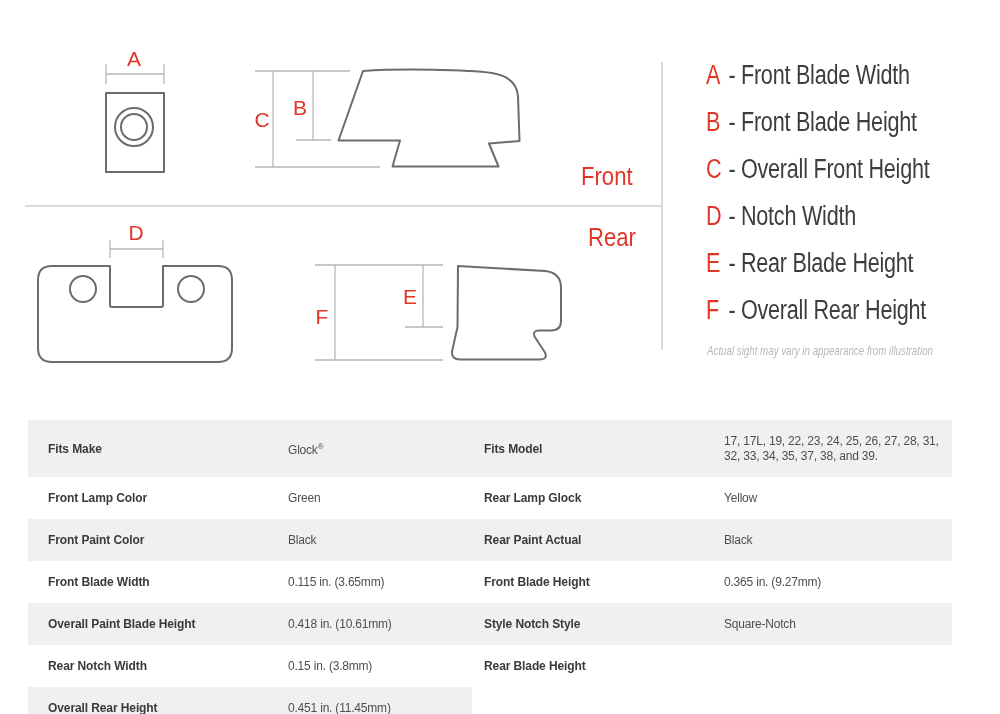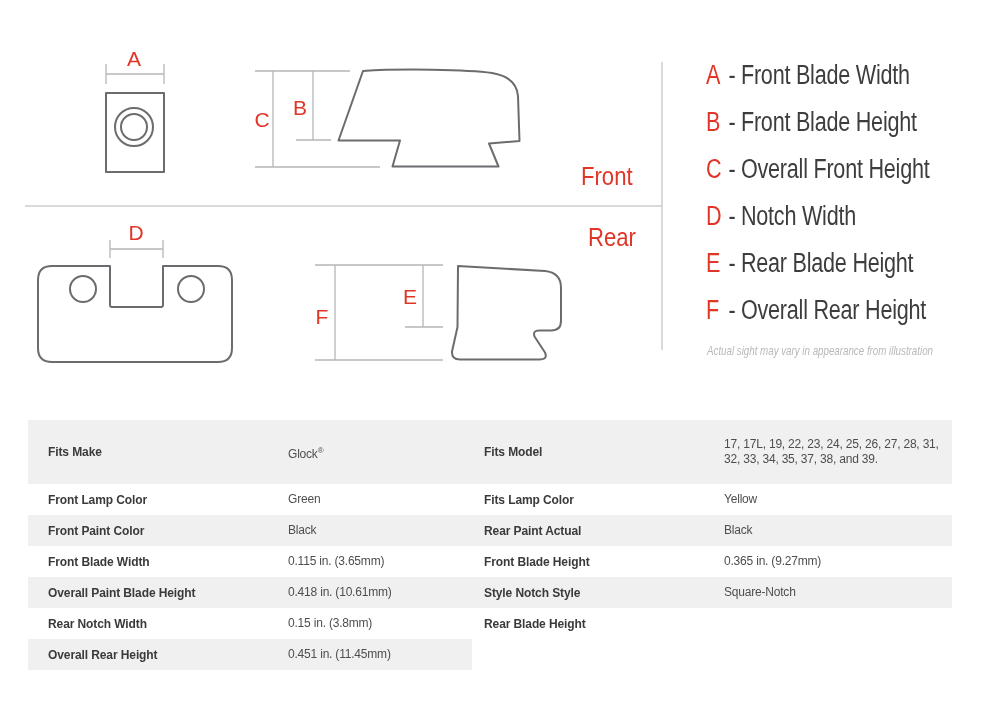--- a/index.html
+++ b/index.html
@@ -34,22 +34,22 @@
   .legend-text{color:var(--legend_text,#3d3d3f);}
   .disclaimer{
     position:absolute;left:707px;top:343px;
     font-size:13px;font-style:italic;color:var(--disclaimer_text,#b6b8ba);
     white-space:nowrap;transform:scaleX(0.75);transform-origin:left center;
   }
   
   .spec-table{position:absolute;top:420px;}
   .spec-table.left{left:28px;width:444px;}
   .spec-table.right{left:464px;width:488px;}
-  .spec-row{display:flex;align-items:center;height:31px;background:#ffffff;}
-  .spec-row.first{height:64px;}
+  .spec-row{display:flex;align-items:center;height:42px;background:#ffffff;}
+  .spec-row.first{height:57px;}
   .spec-row.striped{background:var(--zebra_gray,#f0f0f0);}
   .spec-label{
     width:240px;padding-left:20px;flex:none;
     font-size:12px;font-weight:bold;color:var(--label_text,#3a3a3a);letter-spacing:-0.1px;
   }
   .spec-value{
     flex:1;padding-right:8px;
     font-size:12px;color:var(--value_text,#4e4e4e);letter-spacing:-0.2px;line-height:15px;
   }
   .spec-value sup{font-size:8px;}
@@ -187,21 +187,21 @@
       <div class="spec-value">0.451 in. (11.45mm)</div>
     </div>
   </div>
 
   <div class="spec-table right">
     <div class="spec-row first striped">
       <div class="spec-label">Fits Model</div>
       <div class="spec-value">17, 17L, 19, 22, 23, 24, 25, 26, 27, 28, 31, 32, 33, 34, 35, 37, 38, and 39.</div>
     </div>
     <div class="spec-row">
-      <div class="spec-label">Fits Lamp Color</div>
+      <div class="spec-label">Rear Lamp Glock</div>
       <div class="spec-value">Yellow</div>
     </div>
     <div class="spec-row striped">
       <div class="spec-label">Rear Paint Actual</div>
       <div class="spec-value">Black</div>
     </div>
     <div class="spec-row">
       <div class="spec-label">Front Blade Height</div>
       <div class="spec-value">0.365 in. (9.27mm)</div>
     </div>

